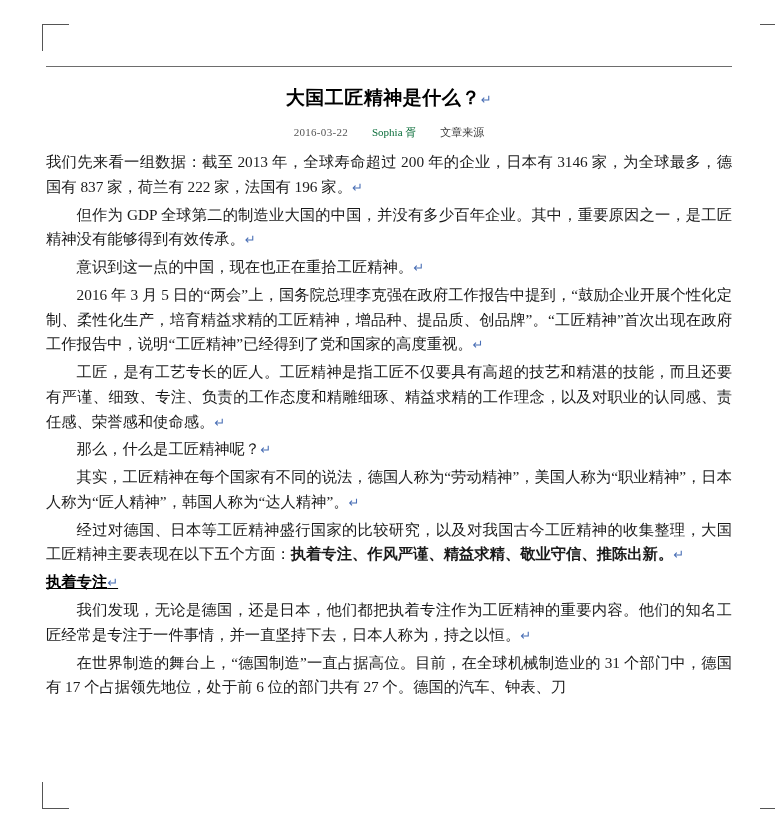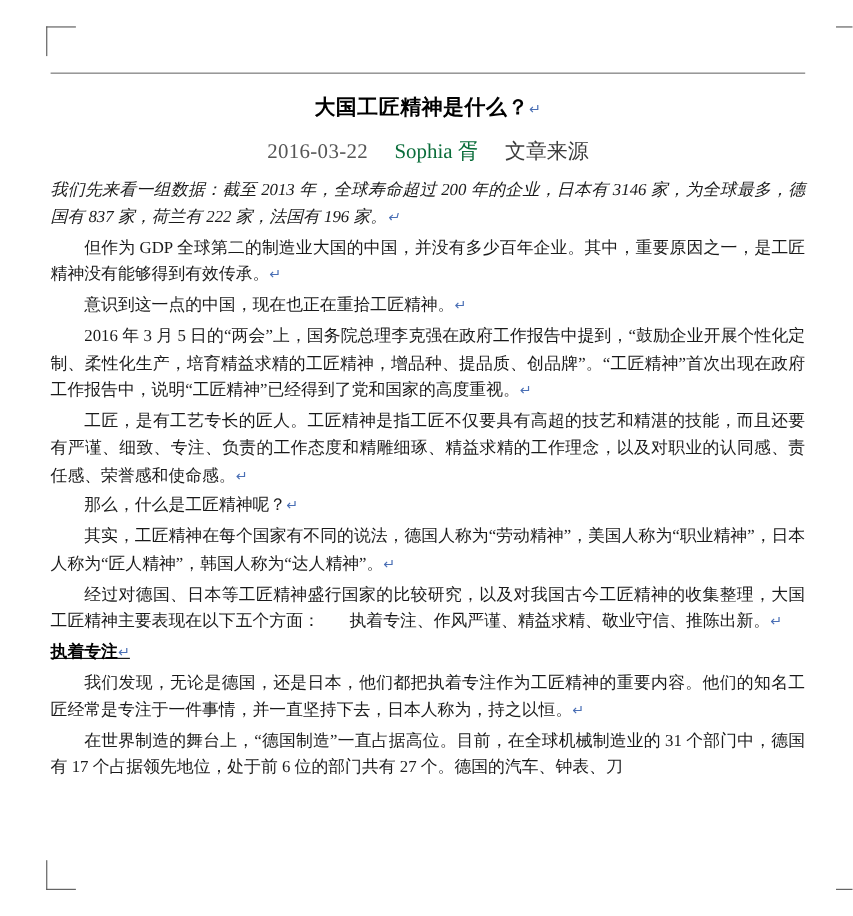--- a/index.html
+++ b/index.html
@@ -54,39 +54,39 @@
     margin: 0 0 6px 0;
     font-family: "Liberation Serif", serif;
   }
   .pilcrow {
     color: #4a6fb5;
     font-weight: normal;
     font-size: 13px;
   }
   .byline {
     text-align: center;
-    font-size: 19px;
+    font-size: 11px;
     color: #3b3b3b;
     margin: 14px 0 10px 0;
   }
   .byline .date { color: #555; letter-spacing: 0.3px; }
   .byline .author { color: #0a6d3a; margin: 0 24px; }
   .byline .source { color: #3b3b3b; }
 
   p.para {
     font-size: 15.3px;
     line-height: 1.62;
     color: #1a1a1a;
     margin: 0 0 3px 0;
     text-align: justify;
     text-justify: inter-ideograph;
     text-indent: 2em;
   }
-  p.para.noindent { text-indent: 0; font-style: italic; }
-  .bold { font-weight: normal; margin-left: 27px; }
+  p.para.noindent { text-indent: 0; }
+  .bold { font-weight: bold; }
   .heading-run {
     font-weight: bold;
     font-size: 15.3px;
     line-height: 1.62;
     color: #000;
     margin: 0 0 3px 0;
     text-decoration: underline;
   }
   .cut {
     overflow: hidden;

